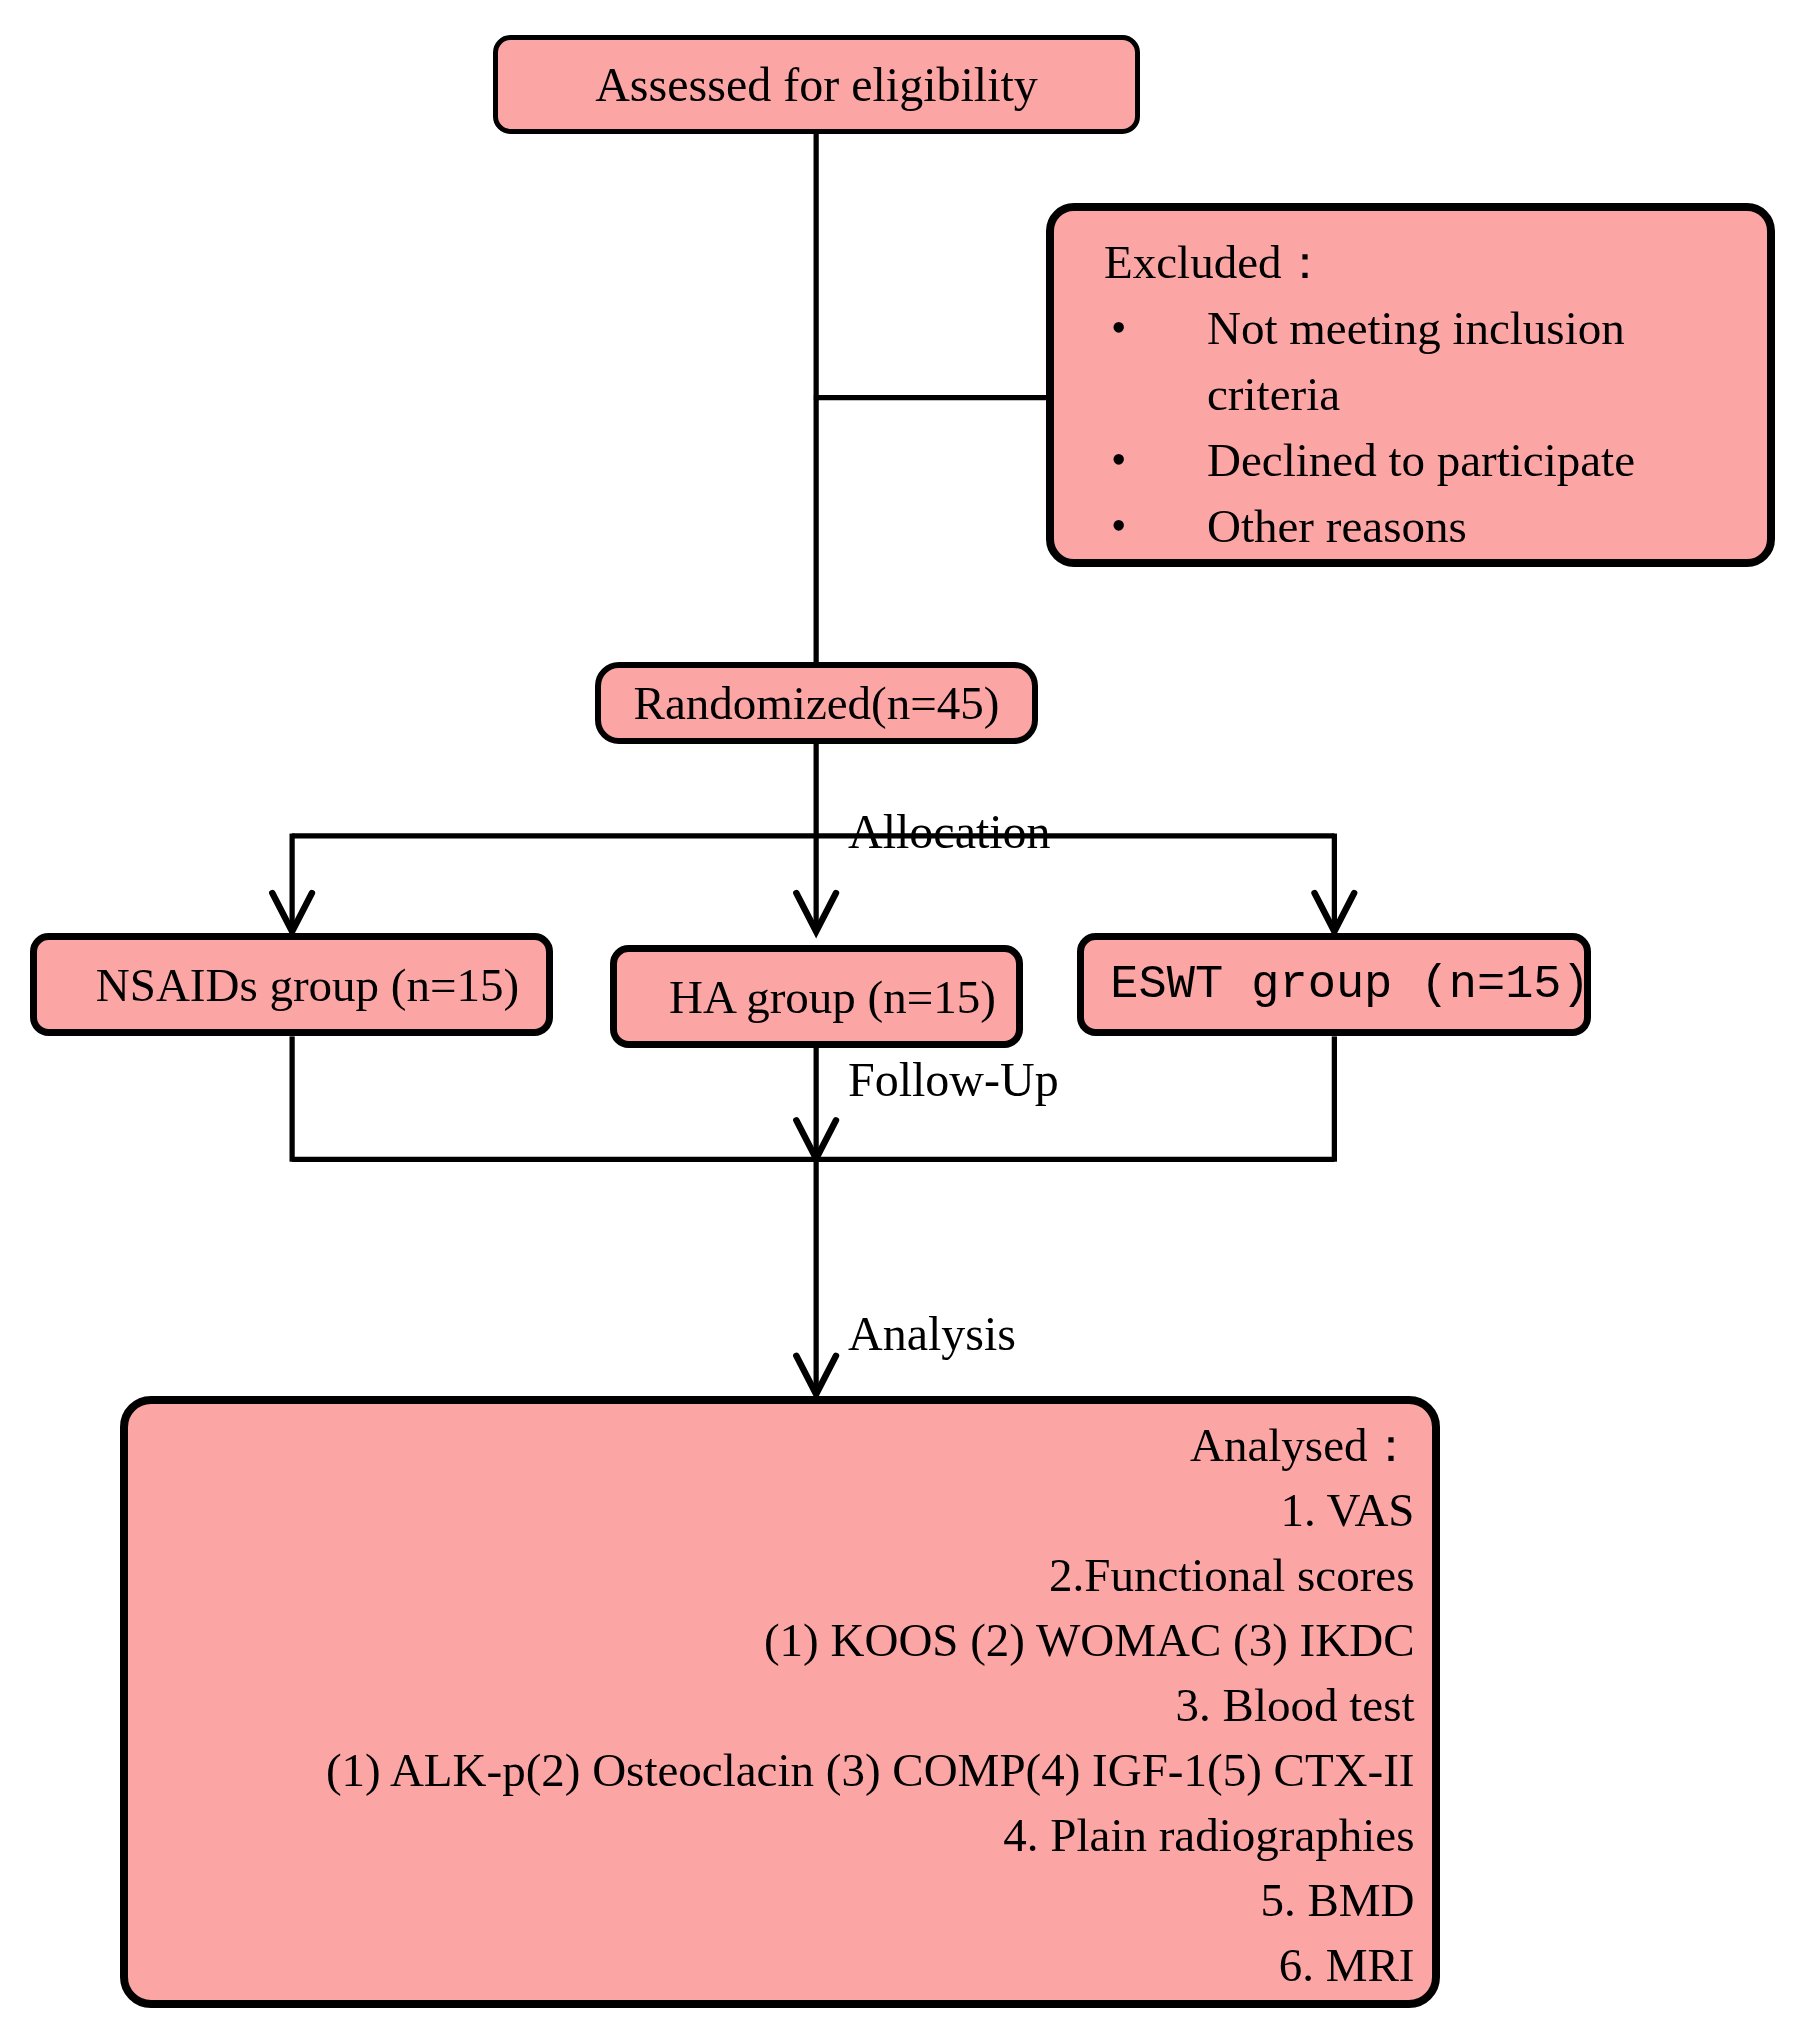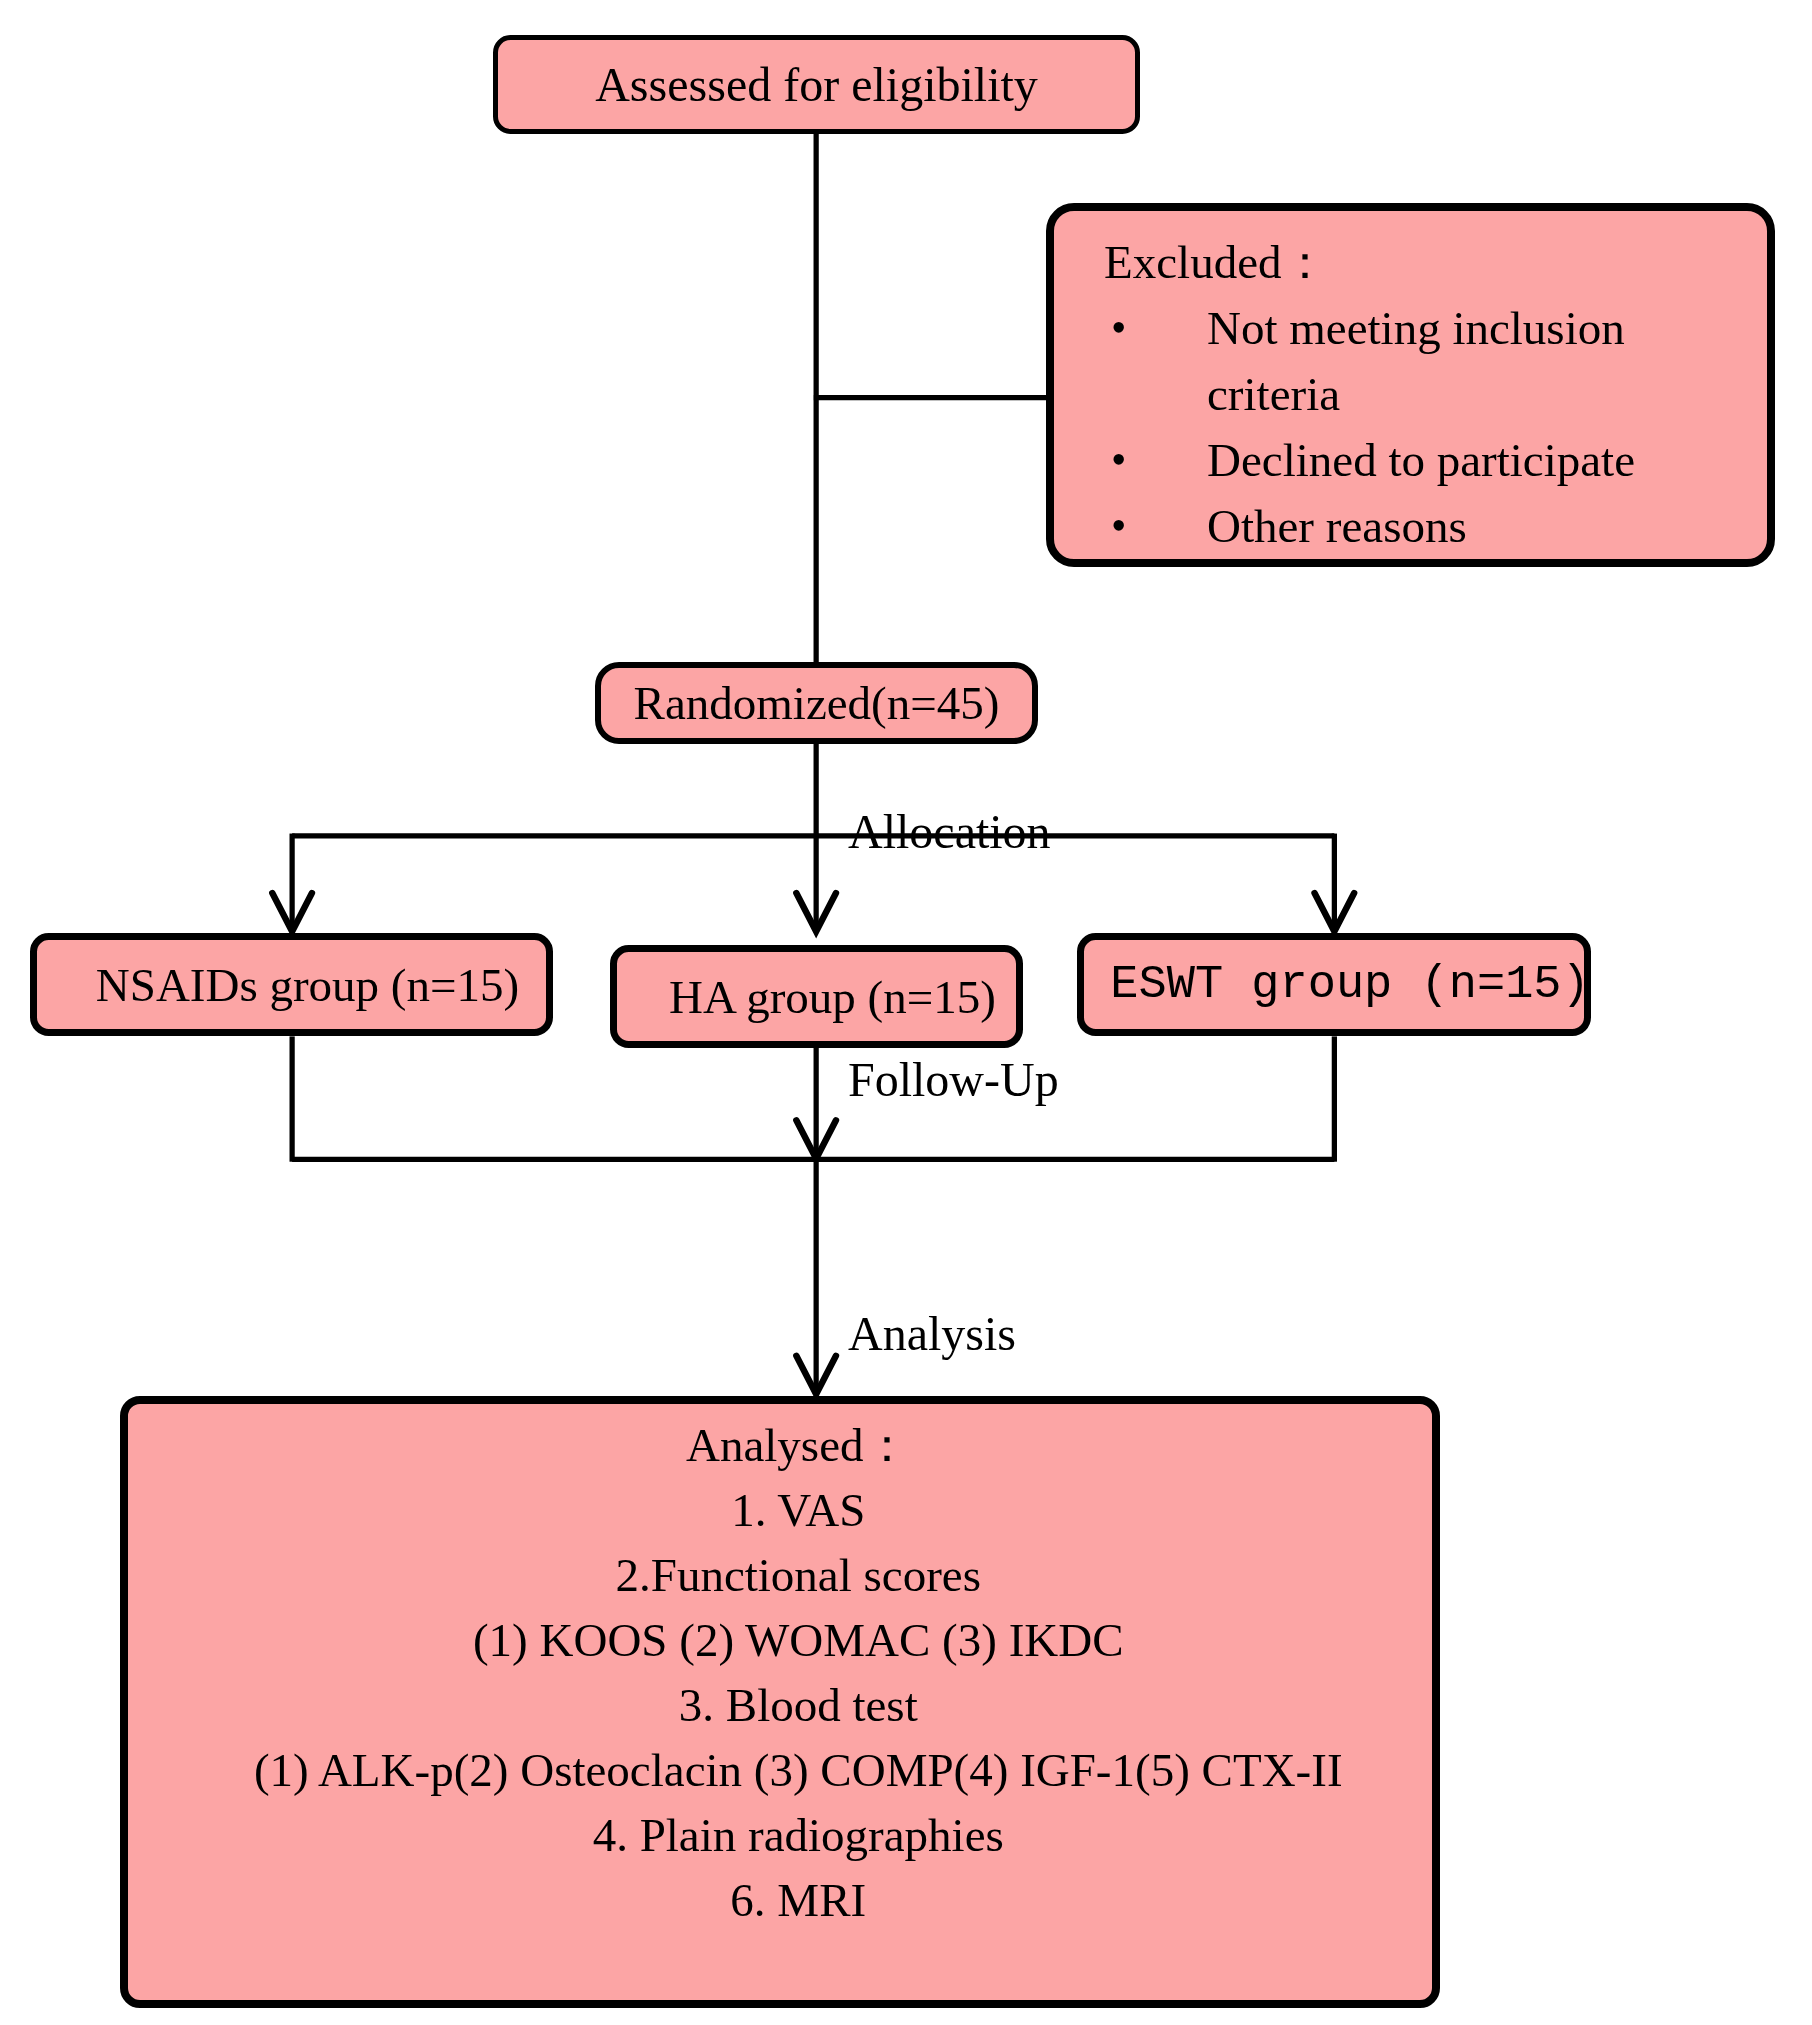--- a/index.html
+++ b/index.html
@@ -87,26 +87,26 @@
     white-space: nowrap;
     padding-left: 32px;
   }
   .group-nsaids { left: 30px;   width: 523px; }
   .group-ha     { left: 610px; width: 413px; margin-top: 12px; }
   .group-eswt   { left: 1077px; width: 514px; font-family: Liberation Mono, monospace; }
   .analysed {
     left: 120px; top: 1396px;
     width: 1320px; height: 612px;
     border-width: 8.2px;
-    border-radius: 20px;
+    border-radius: 31px;
     display: block;
     padding: 9.3px 17.5px 0 54px;
     font-size: 47px;
     line-height: 65px;
-    text-align: center;
+    text-align: right;
   }
   .an-line {
     white-space: nowrap;
   }
 </style>
 </head>
 <body>
 
 <div class="canvas">
 
@@ -177,17 +177,18 @@
   </div>
 
   <div class="box analysed">
     <div class="an-line">Analysed：</div>
     <div class="an-line">1. VAS</div>
     <div class="an-line">2.Functional scores</div>
     <div class="an-line">(1) KOOS (2) WOMAC (3) IKDC</div>
     <div class="an-line">3. Blood test</div>
     <div class="an-line">(1) ALK-p(2) Osteoclacin (3) COMP(4) IGF-1(5) CTX-II</div>
     <div class="an-line">4. Plain radiographies</div>
+    <div class="an-line">5. BMD</div>
     <div class="an-line">6. MRI</div>
   </div>
 
 </div>
 
 
 </body></html>

